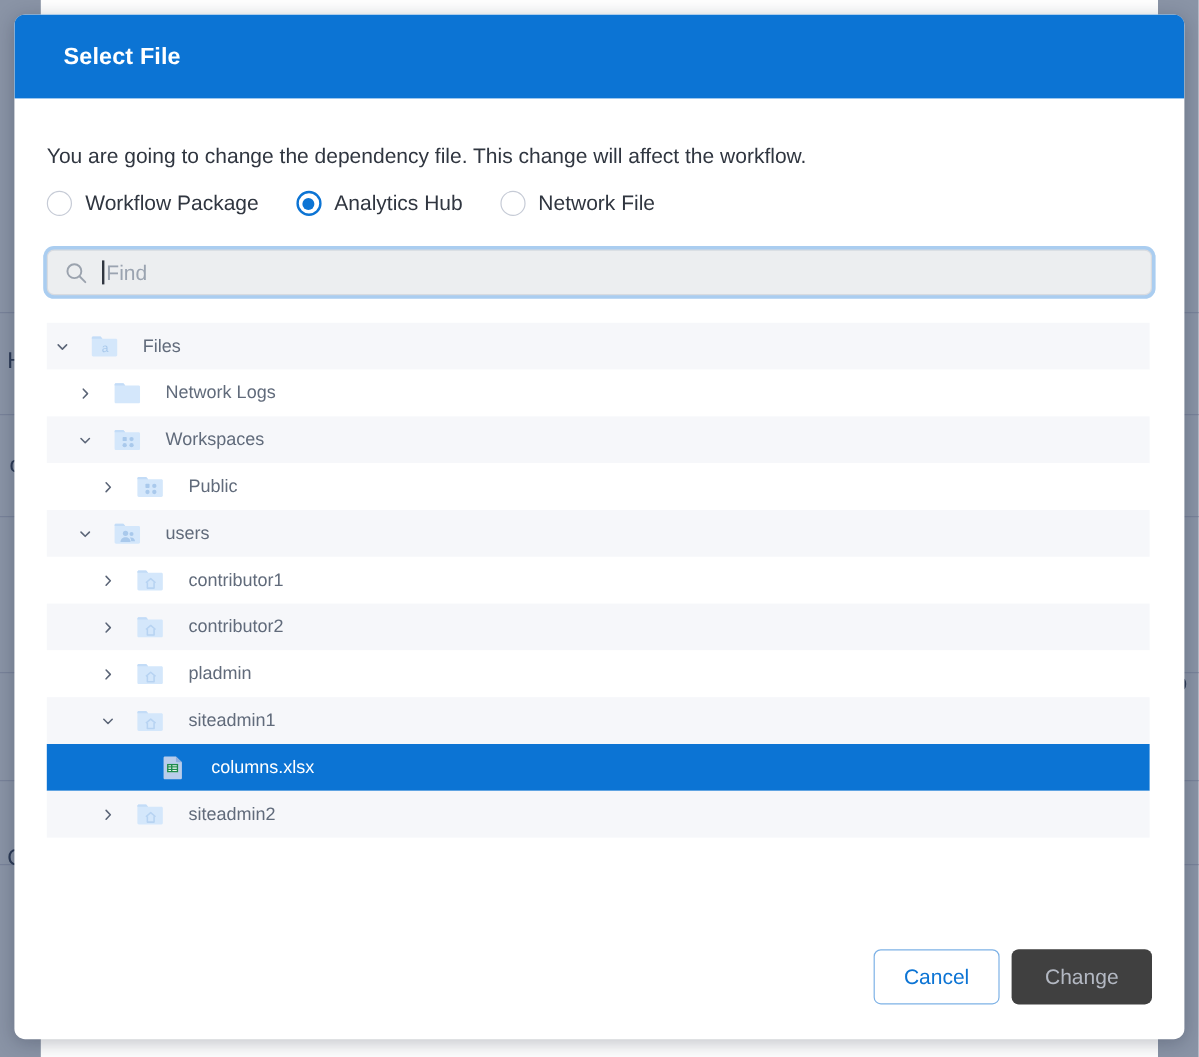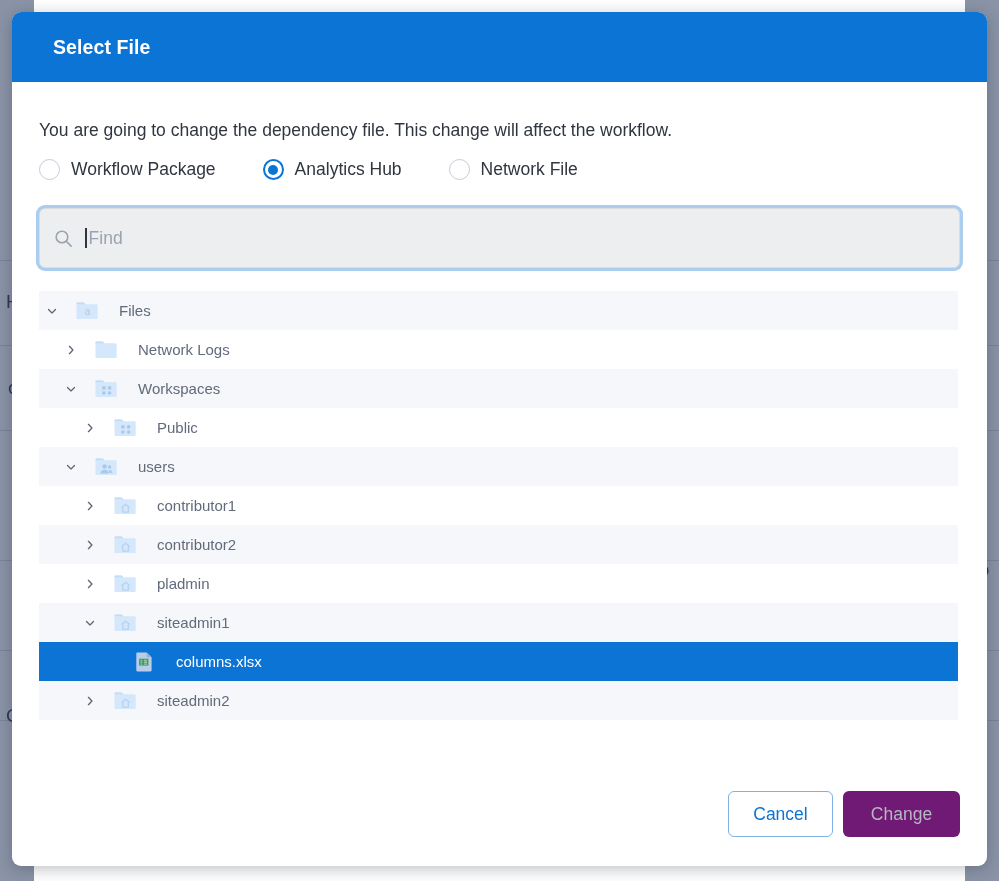--- a/index.html
+++ b/index.html
@@ -95,21 +95,21 @@
     font-size: 17.5px;
     color: #303640;
     line-height: 1.2;
   }
 
   
   .radio-group {
     display: flex;
     align-items: center;
     margin-top: 18px;
-    gap: 16px;
+    gap: 0;
   }
   .radio-option {
     display: flex;
     align-items: center;
     cursor: pointer;
     margin-right: 31px;
   }
   .radio-mark {
     width: 21px;
     height: 21px;
@@ -137,21 +137,21 @@
   .radio-label {
     margin-left: 11px;
     font-size: 17.5px;
     color: #303640;
     white-space: nowrap;
   }
 
   
   .search-wrap {
     margin-top: 28px;
-    height: 60px;
+    height: 38px;
     border-radius: 6px;
     background: #eceef0;
     border: 1px solid #d8dbe0;
     box-shadow: 0 0 0 3px #aacdf0;
     box-sizing: border-box;
     display: flex;
     align-items: center;
     padding: 0 14px;
   }
   .search-icon {
@@ -241,21 +241,21 @@
   }
   .btn-cancel {
     color: #0c74d4;
     background: #ffffff;
     border: 1.4px solid #7eb2e6;
     cursor: pointer;
     min-width: 105px;
   }
   .btn-change {
     color: #b3b8c2;
-    background: #701a75;
+    background: #404040;
     cursor: default;
     min-width: 117px;
   }
 </style>
 </head>
 <body>
 
 <div id="page">
 
   <div class="backdrop-strip left">

